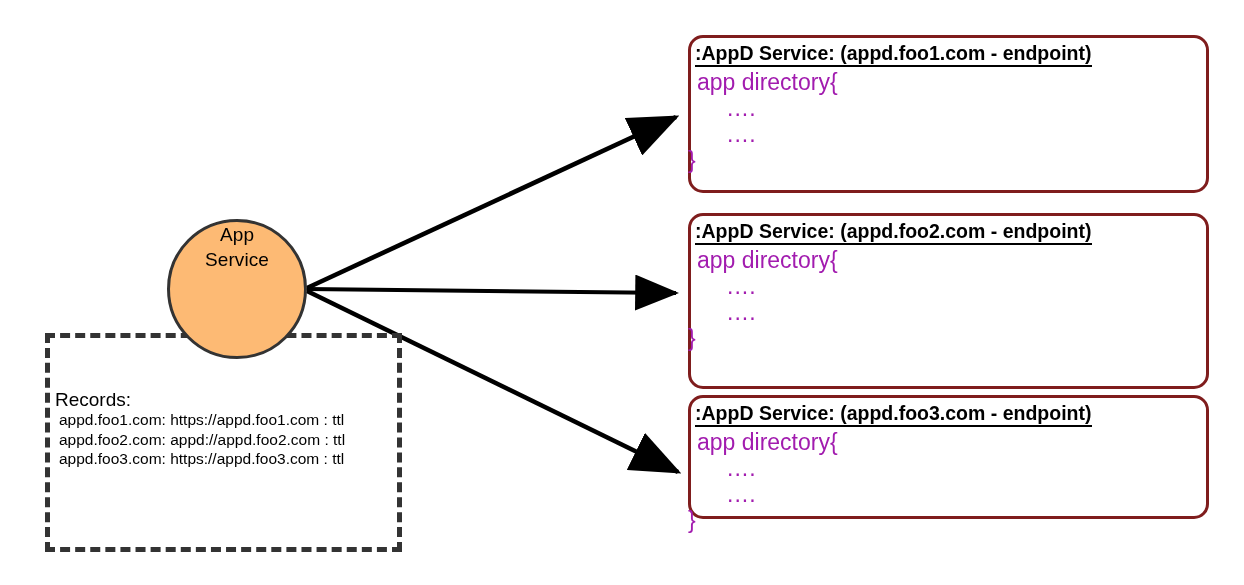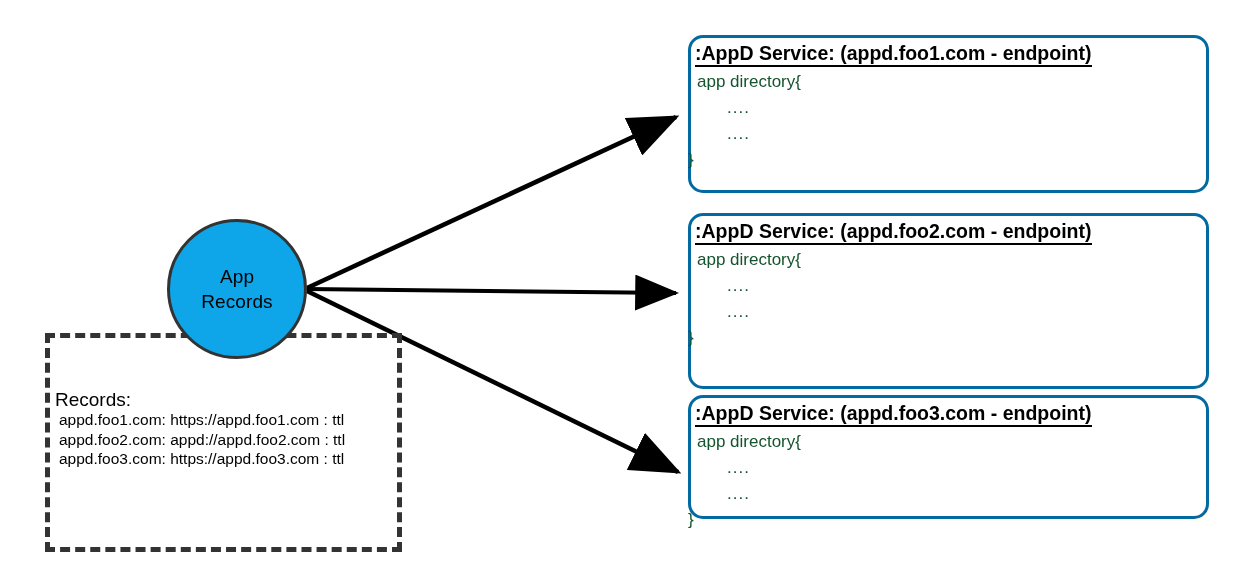--- a/index.html
+++ b/index.html
@@ -15,22 +15,22 @@
   
   #edges{position:absolute;left:0;top:0;width:1244px;height:585px;}
 
   
   .launcher{
     position:absolute;
     left:167px;top:219px;
     width:134px;height:134px;
     border:3.5px solid #333;
     border-radius:50%;
-    background:#0ea5e9;
-    display:flex;align-items:center;justify-content:center;
+    background:#fdba74;
+    display:flex;align-items:center;
     flex-direction:column;
     z-index:4;
   }
   .launcher .ln{
     font-size:19px;line-height:25px;text-align:center;color:#000;
     letter-spacing:.1px;
   }
 
   
   .records-box{
@@ -55,21 +55,21 @@
   .record-line{
     font-size:15.5px;line-height:19.5px;color:#000;
     margin-left:4px;white-space:nowrap;
   }
 
   
   .svc{
     position:absolute;
     left:688px;
     width:521px;
-    border:3px solid #0369a1;
+    border:3px solid #7f1d1d;
     border-radius:15px;
     background:#fff;
     box-sizing:border-box;
     z-index:3;
     padding:0;
   }
   .svc-1{top:35px;height:158px;}
   .svc-2{top:213px;height:176px;}
   .svc-3{top:395px;height:124px;}
 
@@ -79,23 +79,23 @@
     color:#000;
     white-space:nowrap;
     display:inline-block;
     border-bottom:2.5px solid #000;
     padding:0 0 1px 0;
     margin:4px 0 0 4px;
     line-height:22px;
   }
   .svc-body{
     margin:2px 0 0 6px;
-    font-size:17px;
+    font-size:23px;
     line-height:26px;
-    color:#14532d;
+    color:#a21caf;
   }
   .svc-body .indent{padding-left:30px;letter-spacing:1px;}
   .svc-body .close{margin-left:-9px;}
 </style>
 </head>
 <body>
 
 <div id="stage">
 
   <svg id="edges" viewBox="0 0 1244 585" xmlns="http://www.w3.org/2000/svg">
@@ -112,21 +112,21 @@
   <div class="records-box"></div>
   <div class="records-inner">
     <div class="records-title">Records:</div>
     <div class="record-line">appd.foo1.com: https://appd.foo1.com : ttl</div>
     <div class="record-line">appd.foo2.com: appd://appd.foo2.com : ttl</div>
     <div class="record-line">appd.foo3.com: https://appd.foo3.com : ttl</div>
   </div>
 
   <div class="launcher">
     <div class="ln">App</div>
-    <div class="ln">Records</div>
+    <div class="ln">Service</div>
   </div>
 
   <div class="svc svc-1">
     <div class="svc-title">:AppD Service: (appd.foo1.com - endpoint)</div>
     <div class="svc-body">
       <div>app directory{</div>
       <div class="indent">....</div>
       <div class="indent">....</div>
       <div class="close">}</div>
     </div>

